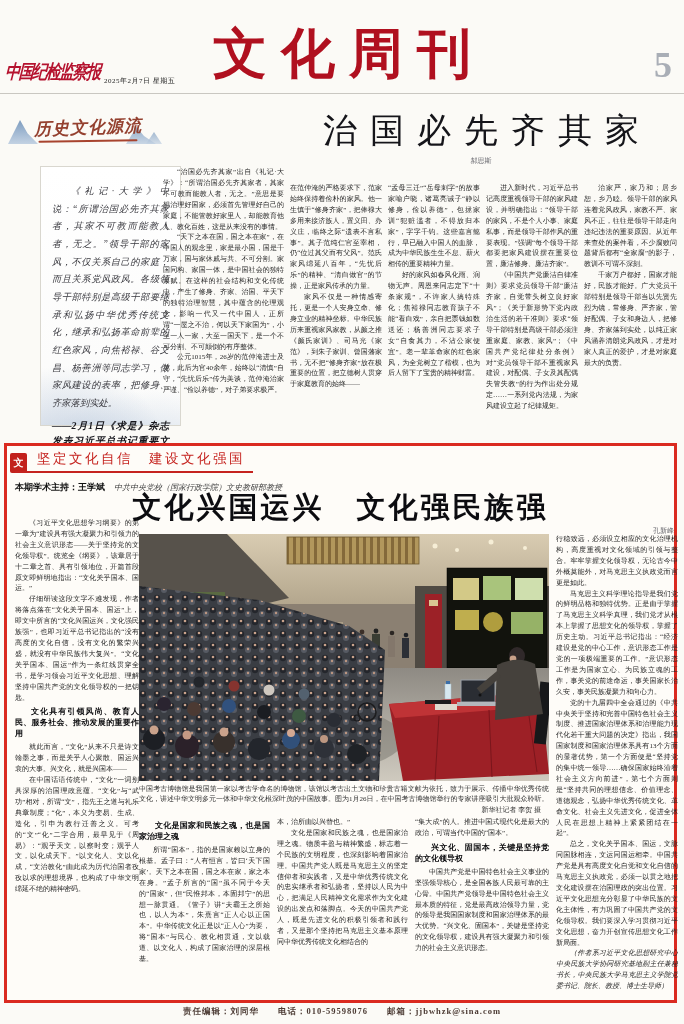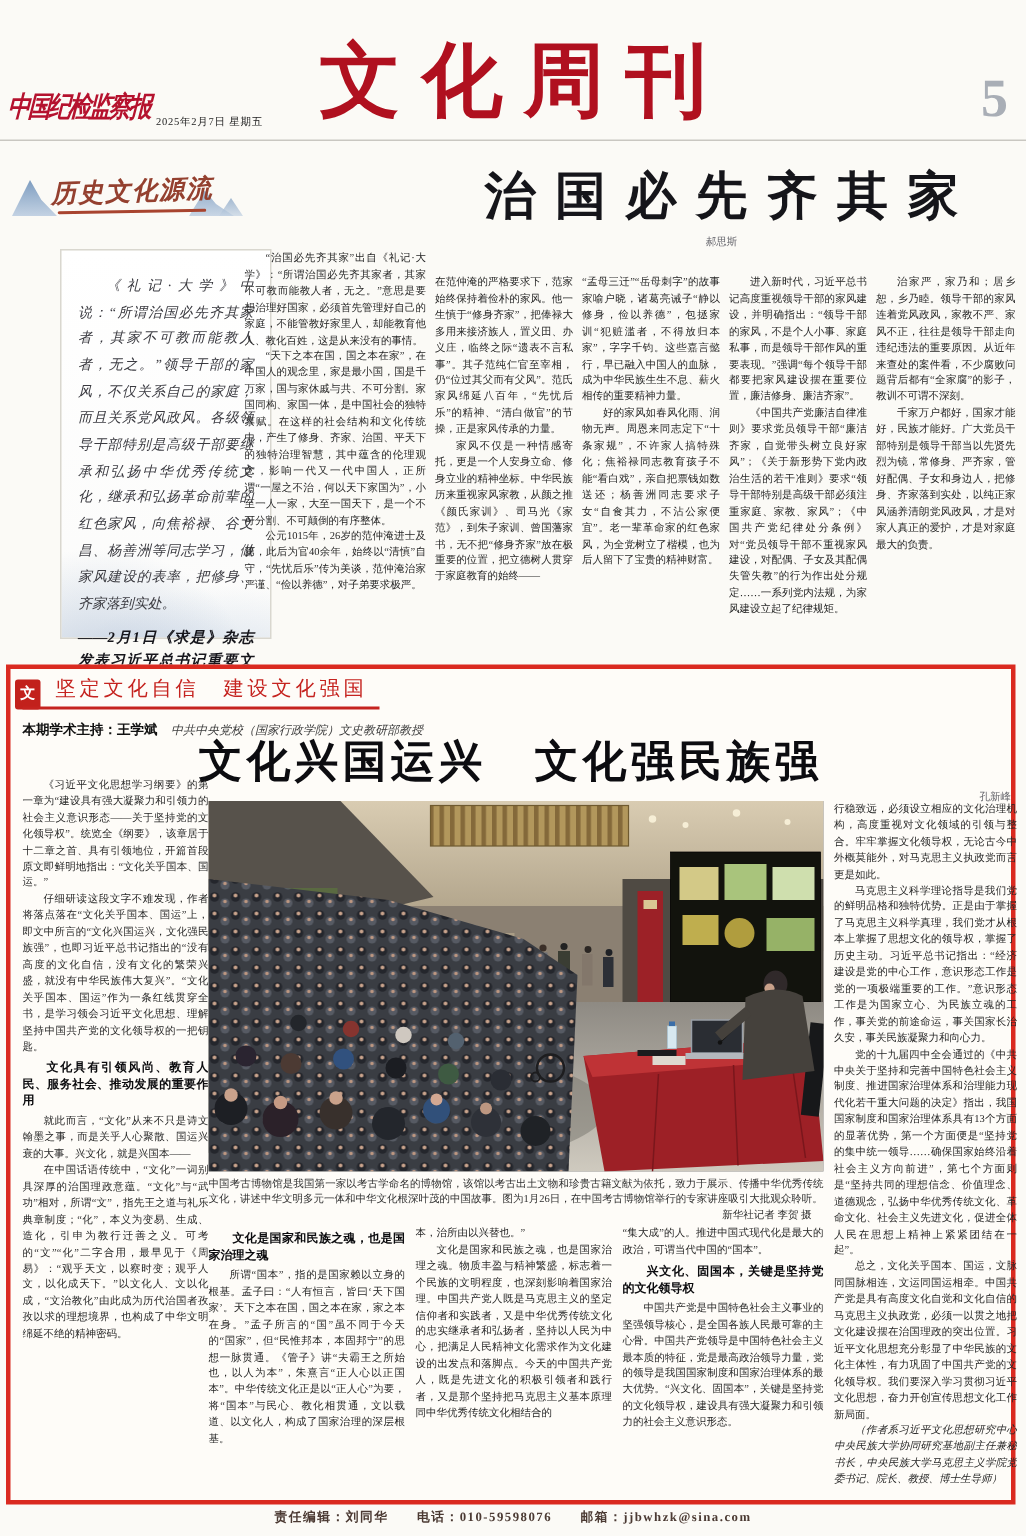--- a/index.html
+++ b/index.html
@@ -30,21 +30,21 @@
     background:#a8442f;border-radius:2px;transform:rotate(1deg);}
   .quote-box{left:16px;top:166px;width:141px;height:260px;box-sizing:border-box;
     border:1px solid #d9d7cf;padding:16px 11px 10px 11px;
     background:
       radial-gradient(120% 55% at 18% 110%, rgba(150,173,204,.55) 0%, rgba(150,173,204,0) 60%),
       radial-gradient(140% 50% at 78% 114%, rgba(190,206,226,.7) 0%, rgba(190,206,226,0) 55%),
       linear-gradient(#ffffff,#fbfbfa); margin-left: 24px;}
   .quote-text{font-size:9.3px;line-height:1.9;font-style:italic;color:#3a3a40;text-align:justify;margin:0;text-indent:2em;}
   .quote-attr{font-size:9.8px;line-height:1.55;font-style:italic;font-weight:bold;color:#16161c;text-align:justify;margin:5px 0 0 0;}
   
-  .a1-title{left:283px;top:108px;width:396px;text-align:center;font-size:34px;font-weight:700;
+  .a1-title{left:283px;top:108px;width:396px;text-align:center;font-size:34px;font-weight:400;
     color:#15151a;letter-spacing:13px;padding-left:13px;box-sizing:border-box;white-space:nowrap;}
   .a1-author{left:283px;top:156px;width:396px;text-align:center;font-size:7px;color:#63636a;}
   .col{font-size:7px;line-height:10.9px;text-align:justify;color:#262626;overflow:hidden;}
   .col p{margin:0;text-indent:2em;}
   .col p.cont{text-indent:0;}
   .c1{left:163px;top:167px;width:121px;height:266px;}
   .c2{left:290px;top:183px;width:92px;height:251px;}
   .c3{left:388px;top:183px;width:92px;height:251px;}
   .c4{left:486px;top:183px;width:92px;height:251px;}
   .c5{left:584px;top:183px;width:93px;height:251px;}

